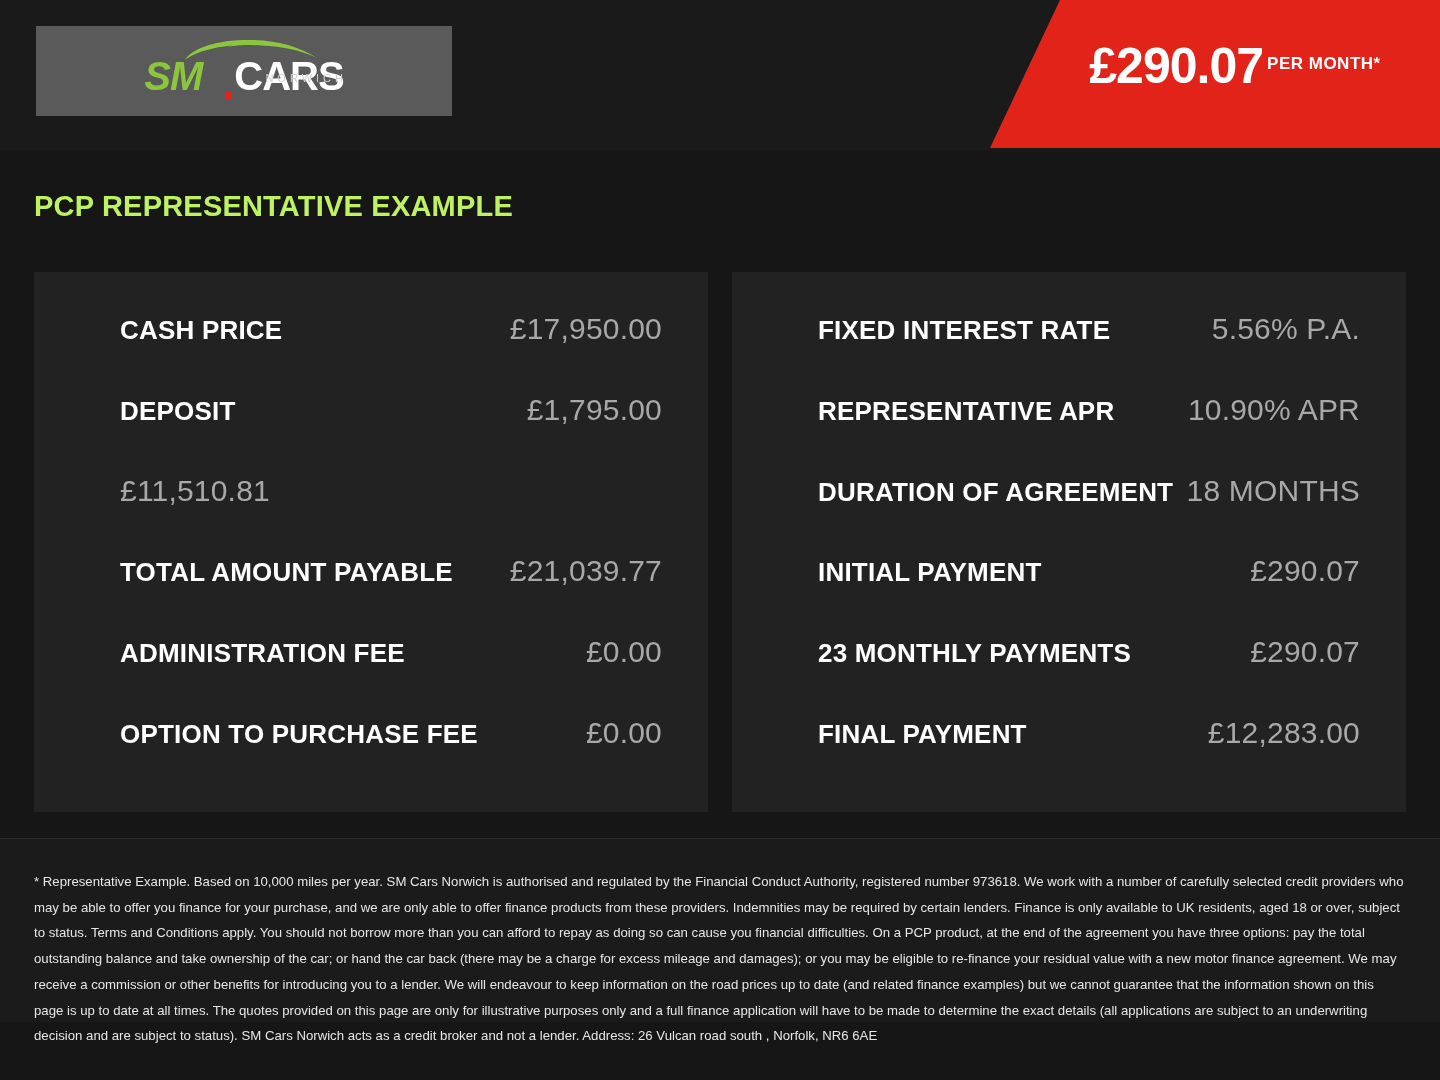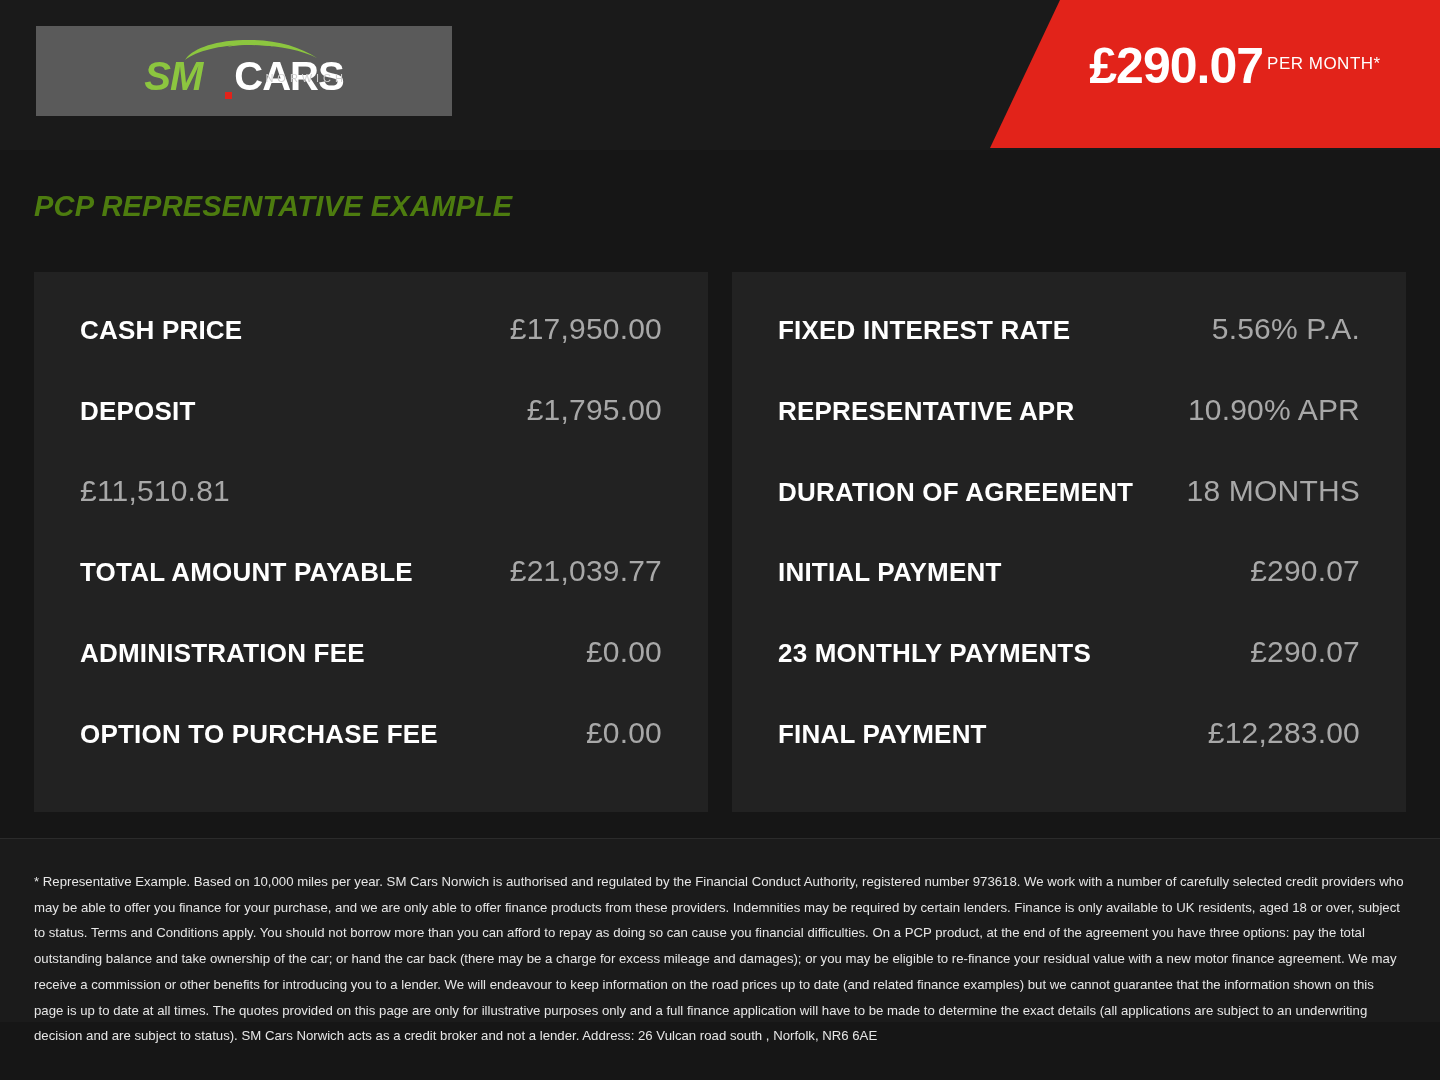--- a/index.html
+++ b/index.html
@@ -98,37 +98,36 @@
     padding-bottom: 16px;
   }
   .price-amount {
     font-size: 50px;
     font-weight: bold;
     color: #fff;
     letter-spacing: -1px;
   }
   .price-per {
     font-size: 17px;
-    font-weight: normal;
+    font-weight: bold;
     color: #fff;
     letter-spacing: 0.5px;
     margin-left: 4px;
     padding-bottom: 4px;
   }
 
   
   .section-title {
     position: absolute;
     left: 34px;
     top: 190px;
     font-size: 29px;
     font-weight: bold;
-    color: #4d7c0f;
+    color: #bef264;
     letter-spacing: 0.2px;
-    font-style: italic;
   }
 
   
   .panels {
     position: absolute;
     left: 34px;
     top: 272px;
     width: 1372px;
     height: 540px;
     display: flex;
@@ -140,20 +139,21 @@
     padding: 40px 46px;
     display: flex;
     flex-direction: column;
     justify-content: space-between;
   }
   .row {
     display: flex;
     align-items: baseline;
     justify-content: space-between;
     height: 56px;
+    margin-left: 40px;
   }
   .row-label {
     font-size: 26px;
     font-weight: bold;
     color: #ffffff;
     letter-spacing: 0.2px;
   }
   .row-value {
     font-size: 30px;
     color: #a8a8a8;

